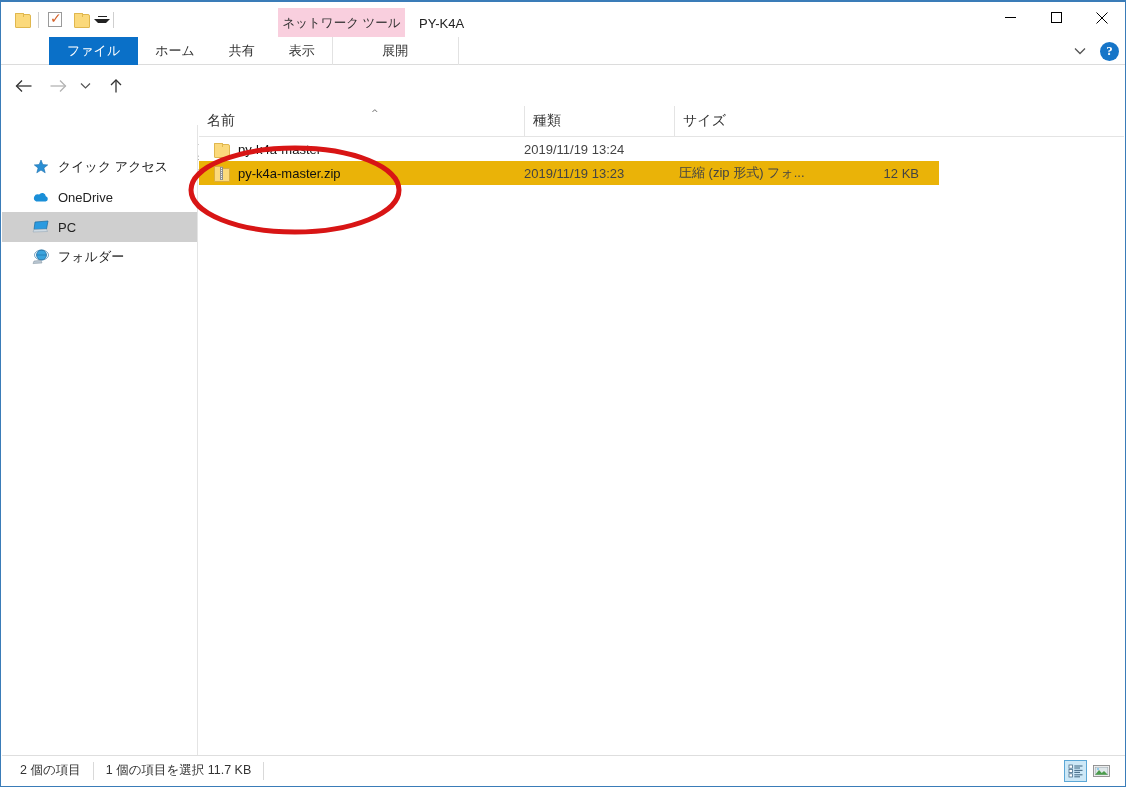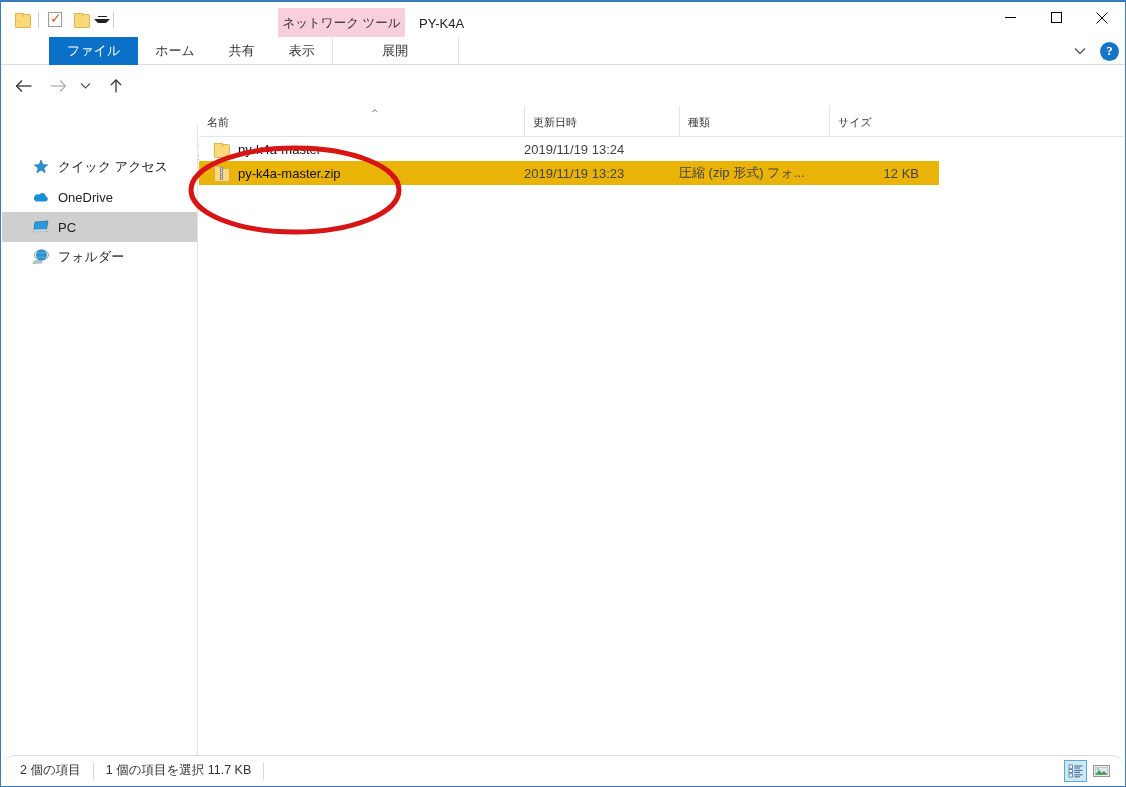--- a/index.html
+++ b/index.html
@@ -264,21 +264,21 @@
   }
 
   #colhead {
     position: relative;
     height: 30px;
     border-bottom: 1px solid #e4e4e4;
     display: flex;
     align-items: flex-end;
   }
   .col {
-    font-size: 11px; color: #333;
+    font-size: 14px; color: #333;
     padding: 0 0 6px 8px;
     height: 30px;
     display: flex; align-items: flex-end;
     border-left: 1px solid #e4e4e4;
     white-space: nowrap;
   }
   .col:first-child { border-left: none; }
   #sort-caret {
     position: absolute;
     left: 172px; top: 2px;
@@ -339,21 +339,21 @@
     z-index: 40;
   }
 
   
   #statusbar {
     position: absolute;
     left: 1px; bottom: 1px;
     width: 1123px; height: 30px;
     border-top: 1px solid #dedede;
     background: #ffffff;
-    display: flex; align-items: center; border-radius: 14px;
+    display: flex; align-items: center;
   }
   #status-left { display: flex; align-items: center; height: 22px; }
   .status-seg {
     font-size: 12.5px; color: #333;
     padding: 0 12px;
     height: 18px;
     display: flex; align-items: center;
     border-right: 1px solid #d9d9d9;
     white-space: nowrap;
   }
@@ -546,21 +546,20 @@
         </svg>
       </span>
       <span>フォルダー</span>
     </div>
   </div>
 
   <div id="filelist">
 
     <div id="colhead">
       <div class="col" style="width:325px">名前</div>
-      <div class="col" style="width:155px">更新日時</div>
       <div class="col" style="width:150px">種類</div>
       <div class="col" style="width:98px">サイズ</div>
       <div id="sort-caret">^</div>
     </div>
 
     <div class="row">
       <div class="cell cell-name" style="width:325px">
         <span class="folder-ico"></span>
         <span>py-k4a-master</span>
       </div>

